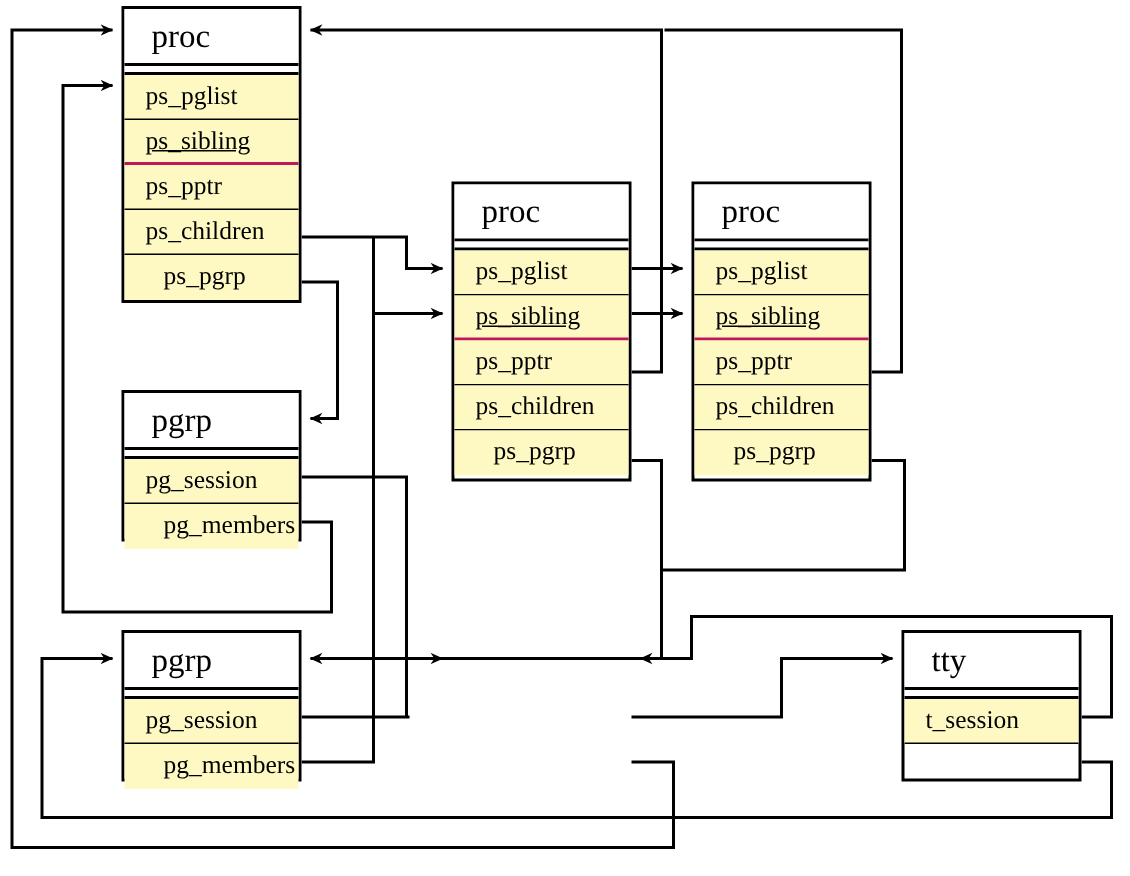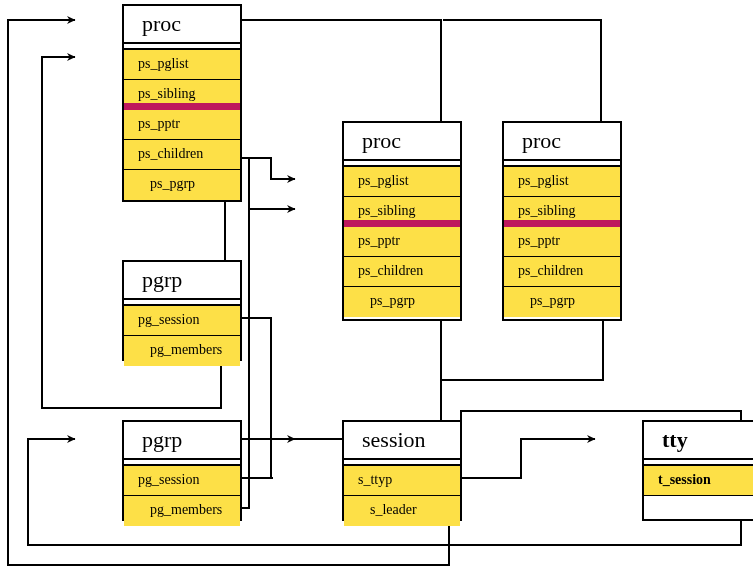--- a/index.html
+++ b/index.html
@@ -22,21 +22,20 @@
     width: 753px;
     height: 584px;
     pointer-events: none;
   }
   .struct {
     position: absolute;
     box-sizing: border-box;
     border: 2px solid #000000;
     background: #ffffff;
     z-index: 2;
-    margin-left: 41px;
   }
   .struct-title {
     box-sizing: border-box;
     height: 38px;
     line-height: 36px;
     padding-left: 18px;
     font-size: 22px;
     color: #000;
     border-bottom: 2px solid #000000;
     white-space: nowrap;
@@ -47,29 +46,29 @@
     box-sizing: border-box;
     height: 6px;
     border-bottom: 2px solid #000000;
     background: #ffffff;
   }
   .field {
     box-sizing: border-box;
     height: 30px;
     line-height: 28px;
     padding-left: 14px;
-    font-size: 14px;
+    font-size: 17px;
     color: #000;
     border-bottom: 1px solid #000000;
     white-space: nowrap;
     overflow: hidden;
-    background: #fde047;
+    background: #fef9c3;
   }
   .field.last { border-bottom: none; padding-left: 26px; }
-  .field.sep-strong { border-bottom: 7px solid #be185d; }
+  .field.sep-strong { border-bottom: 2px solid #be185d; text-decoration: underline; }
 </style>
 </head>
 <body>
 
 <div id="canvas">
 
   <svg id="wires" viewBox="0 0 753 584" xmlns="http://www.w3.org/2000/svg">
     <defs>
       <marker id="arw" markerWidth="9" markerHeight="9" refX="8" refY="4.5" orient="auto" markerUnits="userSpaceOnUse">
         <path d="M0,0.6 L8.5,4.5 L0,8.4 L2.6,4.5 Z" fill="#000000"></path>
@@ -154,26 +153,20 @@
     <div class="field last">pg_members</div>
   </div>
 
   <div class="struct" id="box-pgrp-lower" style="left:81px; top:420px; width:120px; height:101px;">
     <div class="struct-title">pgrp</div>
     <div class="gap-row"></div>
     <div class="field">pg_session</div>
     <div class="field last">pg_members</div>
   </div>
 
-  <div class="struct" id="box-session" style="left:301px; top:420px; width:120px; height:101px;">
-    <div class="struct-title">session</div>
-    <div class="gap-row"></div>
-    <div class="field">s_ttyp</div>
-    <div class="field last">s_leader</div>
-  </div>
 
-  <div class="struct" id="box-tty" style="left:601px; top:420px; width:142px; height:101px;font-weight:bold;">
+  <div class="struct" id="box-tty" style="left:601px; top:420px; width:120px; height:101px;">
     <div class="struct-title">tty</div>
     <div class="gap-row"></div>
     <div class="field">t_session</div>
   </div>
 
 </div>
 
 </body></html>

